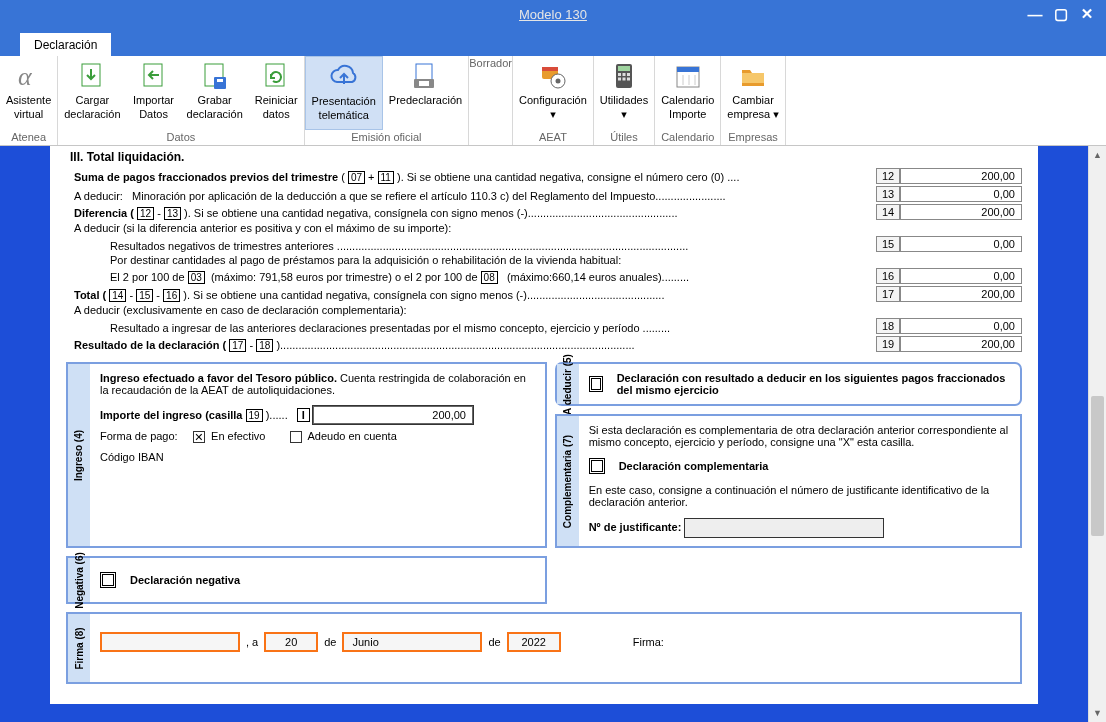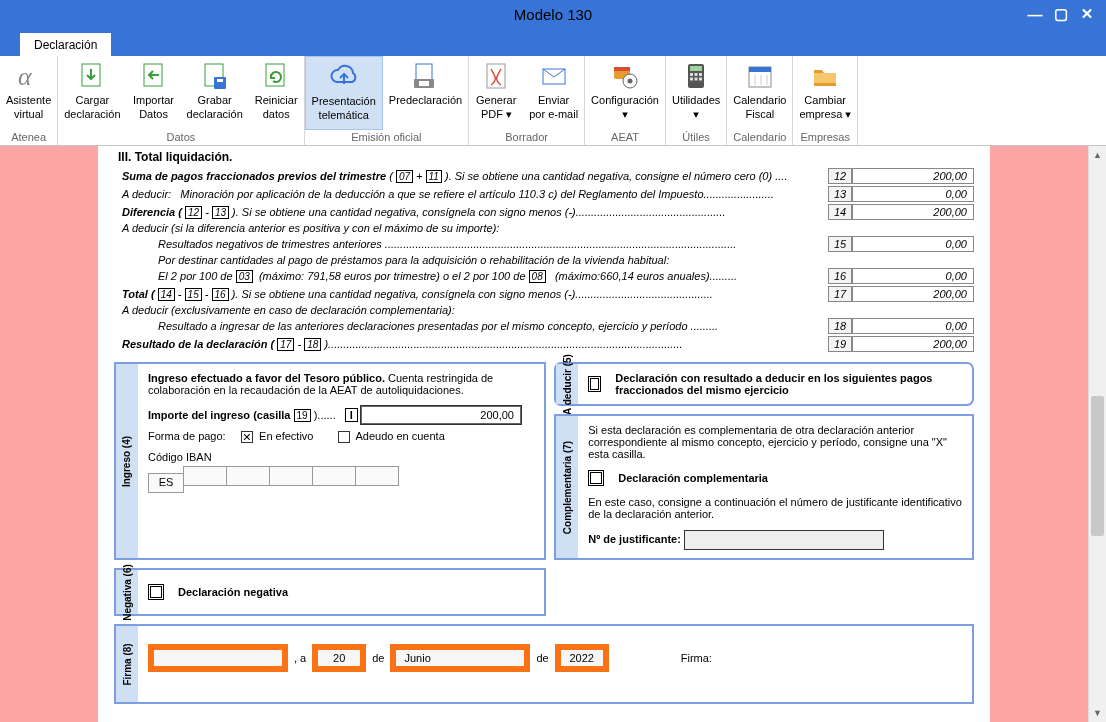--- a/index.html
+++ b/index.html
@@ -1,44 +1,44 @@
 <!DOCTYPE html>
 <html><head>
 <meta charset="utf-8">
 <style>
 * { box-sizing: border-box; margin: 0; padding: 0; }
 body { font-family: "Segoe UI", Arial, sans-serif; font-size: 11px; background: #fff; color: #000; overflow: hidden; }
 
 .titlebar { background: #3874d6; height: 28px; display: flex; align-items: center; justify-content: center; position: relative; }
-.titlebar-text { color: #000000; font-size: 15px; }
+.titlebar-text { color: #e5e5e5; font-size: 13px; text-decoration: underline; }
 .win-controls { position: absolute; right: 6px; top: 4px; display: flex; gap: 0; }
 .win-btn { width: 26px; height: 20px; display: flex; align-items: center; justify-content: center; color: #fff; font-size: 15px; font-weight: bold; cursor: pointer; }
 
 .tabbar { background: #3874d6; height: 28px; display: flex; align-items: flex-end; padding-left: 20px; }
 .tab { background: #fff; padding: 5px 14px 4px; font-size: 12px; border-radius: 0; }
 
 .ribbon { background: #fff; border-bottom: 1px solid #c6c6c6; height: 90px; display: flex; }
 .r-group { border-right: 1px solid #d8d8d8; display: flex; flex-direction: column; }
 .r-items { display: flex; flex: 1; }
 .r-btn { display: flex; flex-direction: column; align-items: center; justify-content: flex-start; padding: 4px 6px 2px; min-width: 54px; cursor: pointer; gap: 2px; text-align: center; font-size: 11px; line-height: 12px; }
 .r-btn.selected { background: #d0e0f5; border: 1px solid #a8c4e8; }
 .r-icon { width: 32px; height: 32px; display: flex; align-items: center; justify-content: center; }
 .r-label { color: #666; text-align: center; font-size: 11px; padding: 1px 0 2px; }
 
-.work { position: absolute; top: 146px; left: 0; right: 18px; bottom: 0; overflow-y: auto; background: #fca5a5; padding: 0 98px 20px; }
+.work { position: absolute; top: 146px; left: 0; right: 18px; bottom: 0; overflow-y: auto; background: #1d4ed8; padding: 0 50px 20px; }
 .scrollbar { position: absolute; right: 0; top: 146px; bottom: 0; width: 18px; background: #f0f0f0; border-left: 1px solid #ddd; }
 .sb-up, .sb-down { height: 18px; display: flex; align-items: center; justify-content: center; color: #666; font-size: 9px; cursor: pointer; }
 .sb-down { position: absolute; bottom: 0; width: 100%; }
 .sb-thumb { position: absolute; left: 2px; right: 2px; top: 250px; height: 140px; background: #c8c8c8; border-radius: 2px; }
 
 .page { background: #fff; padding: 4px 16px 20px; }
 
 .sec3 { margin-bottom: 10px; }
 .s3-title { font-weight: bold; font-size: 12px; margin-bottom: 4px; padding-left: 4px; }
-.s3-row { display: flex; align-items: center; margin: 2px 0; font-size: 11px; font-style: italic; }
+.s3-row { display: flex; align-items: flex-end; margin: 2px 0; font-size: 11px; }
 .s3-text { flex: 1; }
 .numbox { display: inline-block; border: 1px solid #000; padding: 0 2px; min-width: 16px; text-align: center; font-size: 10px; background: #fff; }
 .cell-num { width: 24px; border: 1px solid #888; text-align: center; background: #f4f4f4; font-size: 11px; padding: 1px 0; }
 .cell-val { width: 122px; border: 1px solid #888; text-align: right; padding: 1px 6px; background: #fff; font-size: 11px; }
 
 .boxrow { display: flex; gap: 8px; }
 
 .panel { border: 2px solid #7b9fe0; position: relative; background: #fff; }
 .panel-label { position: absolute; left: 0; top: 0; bottom: 0; width: 22px; background: #cfe0f5; display: flex; align-items: center; justify-content: center; }
 .panel-label span { transform: rotate(-90deg); white-space: nowrap; font-weight: bold; font-size: 10px; }
@@ -51,21 +51,21 @@
 .firma { margin-top: 8px; }
 
 .chk { display: inline-flex; width: 16px; height: 16px; border: 3px double #000; align-items: center; justify-content: center; font-size: 11px; vertical-align: middle; }
 .chk.small { width: 12px; height: 12px; border: 1px solid #333; }
 
 .input-wide { border: 1px solid #666; background: #fff; padding: 2px 6px; text-align: right; width: 160px; display: inline-block; font-size: 11px; box-shadow: inset 0 0 0 1px #fff, 0 0 0 1px #333; }
 .iban-seg { display: inline-block; width: 44px; height: 20px; border: 1px solid #999; background: #fafafa; margin-right: -1px; }
 .iban-seg.first { width: 36px; text-align: center; padding-top: 2px; }
 
 .just-input { border: 1px solid #333; background: #eee; width: 200px; height: 20px; display: inline-block; vertical-align: middle; }
-.date-field { border: 6px solid #f97316; background: #f6f6f6; display: inline-block; padding: 2px 8px; min-width: 54px; text-align: center; }
+.date-field { border: 2px solid #f97316; background: #f6f6f6; display: inline-block; padding: 2px 8px; min-width: 54px; text-align: center; }
 .date-field.wide { min-width: 140px; text-align: left; }
 
 svg { display: block; }
 </style>
 </head>
 <body>
 
 <div class="titlebar">
   <span class="titlebar-text">Modelo 130</span>
   <div class="win-controls">
@@ -160,42 +160,20 @@
               <rect x="4" y="18" width="20" height="9" fill="#888" rx="1"></rect>
               <rect x="9" y="20" width="10" height="5" fill="#fff"></rect>
             </svg>
           </div>
           <div>Predeclaración</div>
         </div>
       </div>
       <div class="r-label">Emisión oficial</div>
     </div>
     <div class="r-group">
-      <div class="r-items">
-        <div class="r-btn">
-          <div class="r-icon">
-            <svg width="30" height="30">
-              <rect x="6" y="3" width="18" height="24" fill="#fff" stroke="#999"></rect>
-              <path d="M10 8c3 6 8 10 0 16m10-16c-3 6-8 10 0 16" stroke="#d94c3a" stroke-width="1.5" fill="none"></path>
-            </svg>
-          </div>
-          <div>Generar</div>
-          <div>PDF ▾</div>
-        </div>
-        <div class="r-btn">
-          <div class="r-icon">
-            <svg width="30" height="30">
-              <rect x="4" y="8" width="22" height="15" fill="#fff" stroke="#3874d6"></rect>
-              <path d="M4 8l11 8 11-8" stroke="#3874d6" fill="none"></path>
-            </svg>
-          </div>
-          <div>Enviar</div>
-          <div>por e-mail</div>
-        </div>
-      </div>
       <div class="r-label">Borrador</div>
     </div>
     <div class="r-group">
       <div class="r-items">
         <div class="r-btn">
           <div class="r-icon">
             <svg width="30" height="30">
               <rect x="4" y="6" width="16" height="12" fill="#e89b2d" rx="2"></rect>
               <rect x="4" y="6" width="16" height="4" fill="#d94c3a"></rect>
               <circle cx="20" cy="20" r="7" fill="#fff" stroke="#666"></circle>
@@ -235,21 +213,21 @@
           <div class="r-icon">
             <svg width="30" height="30">
               <rect x="4" y="6" width="22" height="20" fill="#fff" stroke="#888"></rect>
               <rect x="4" y="6" width="22" height="5" fill="#3874d6"></rect>
               <line x1="10" y1="14" x2="10" y2="24" stroke="#ccc"></line>
               <line x1="16" y1="14" x2="16" y2="24" stroke="#ccc"></line>
               <line x1="22" y1="14" x2="22" y2="24" stroke="#ccc"></line>
             </svg>
           </div>
           <div>Calendario</div>
-          <div>Fiscal</div>
+          <div>Importe</div>
         </div>
       </div>
       <div class="r-label">Calendario</div>
     </div>
     <div class="r-group">
       <div class="r-items">
         <div class="r-btn">
           <div class="r-icon">
             <svg width="30" height="30">
               <path d="M4 9h8l2 3h12v13H4z" fill="#e89b2d"></path>
@@ -392,23 +370,20 @@
           </div>
           <div style="margin-bottom:8px">
             <span>Forma de pago:</span>&nbsp;&nbsp;&nbsp;&nbsp;
             <span class="chk small">✕</span>&nbsp;
             <span>En efectivo</span>
             &nbsp;&nbsp;&nbsp;&nbsp;&nbsp;&nbsp;
             <span class="chk small"></span>&nbsp;
             <span>Adeudo en cuenta</span>
           </div>
           <div style="margin-bottom:3px">Código IBAN</div>
-          <div>
-            <span class="iban-seg first">ES</span><span class="iban-seg"></span><span class="iban-seg"></span><span class="iban-seg"></span><span class="iban-seg"></span><span class="iban-seg"></span>
-          </div>
         </div>
       </div>
 
       <div style="flex:1;display:flex;flex-direction:column">
         <div class="panel deducir">
           <div class="panel-label">
               <span>A deducir (5)</span>
             </div>
           <div class="panel-body" style="display:flex;align-items:center;gap:14px">
             <span class="chk"></span>

